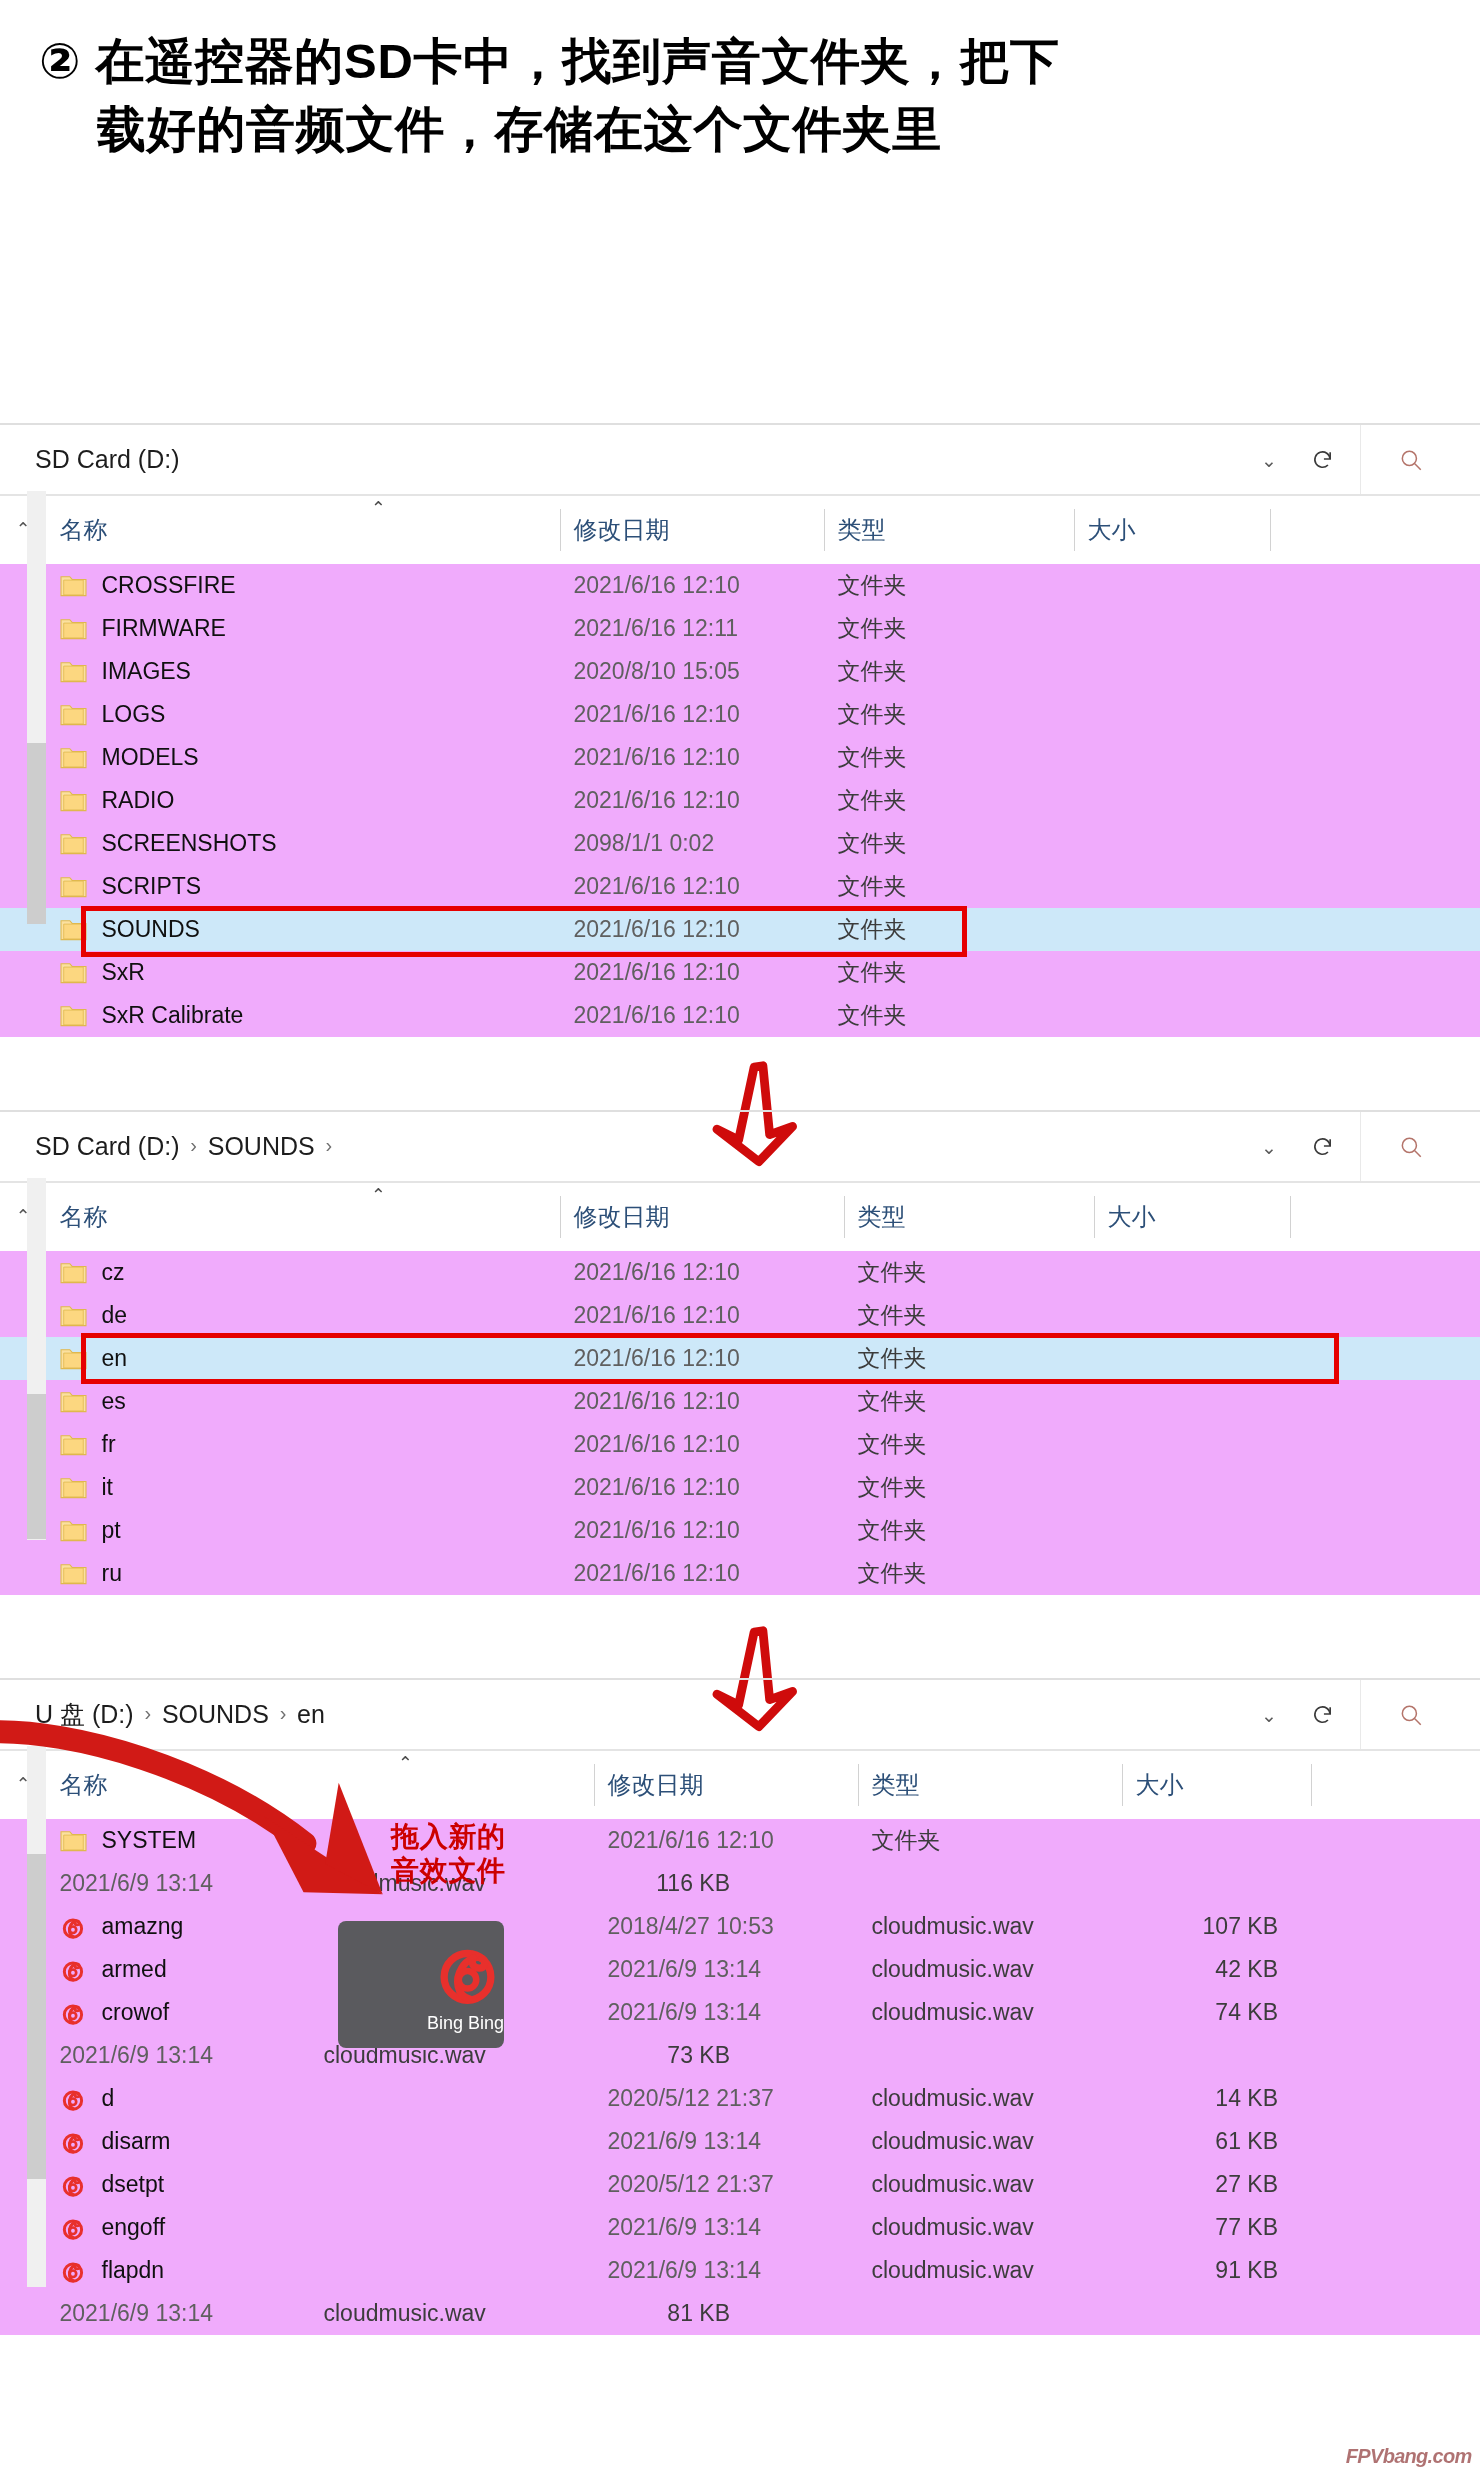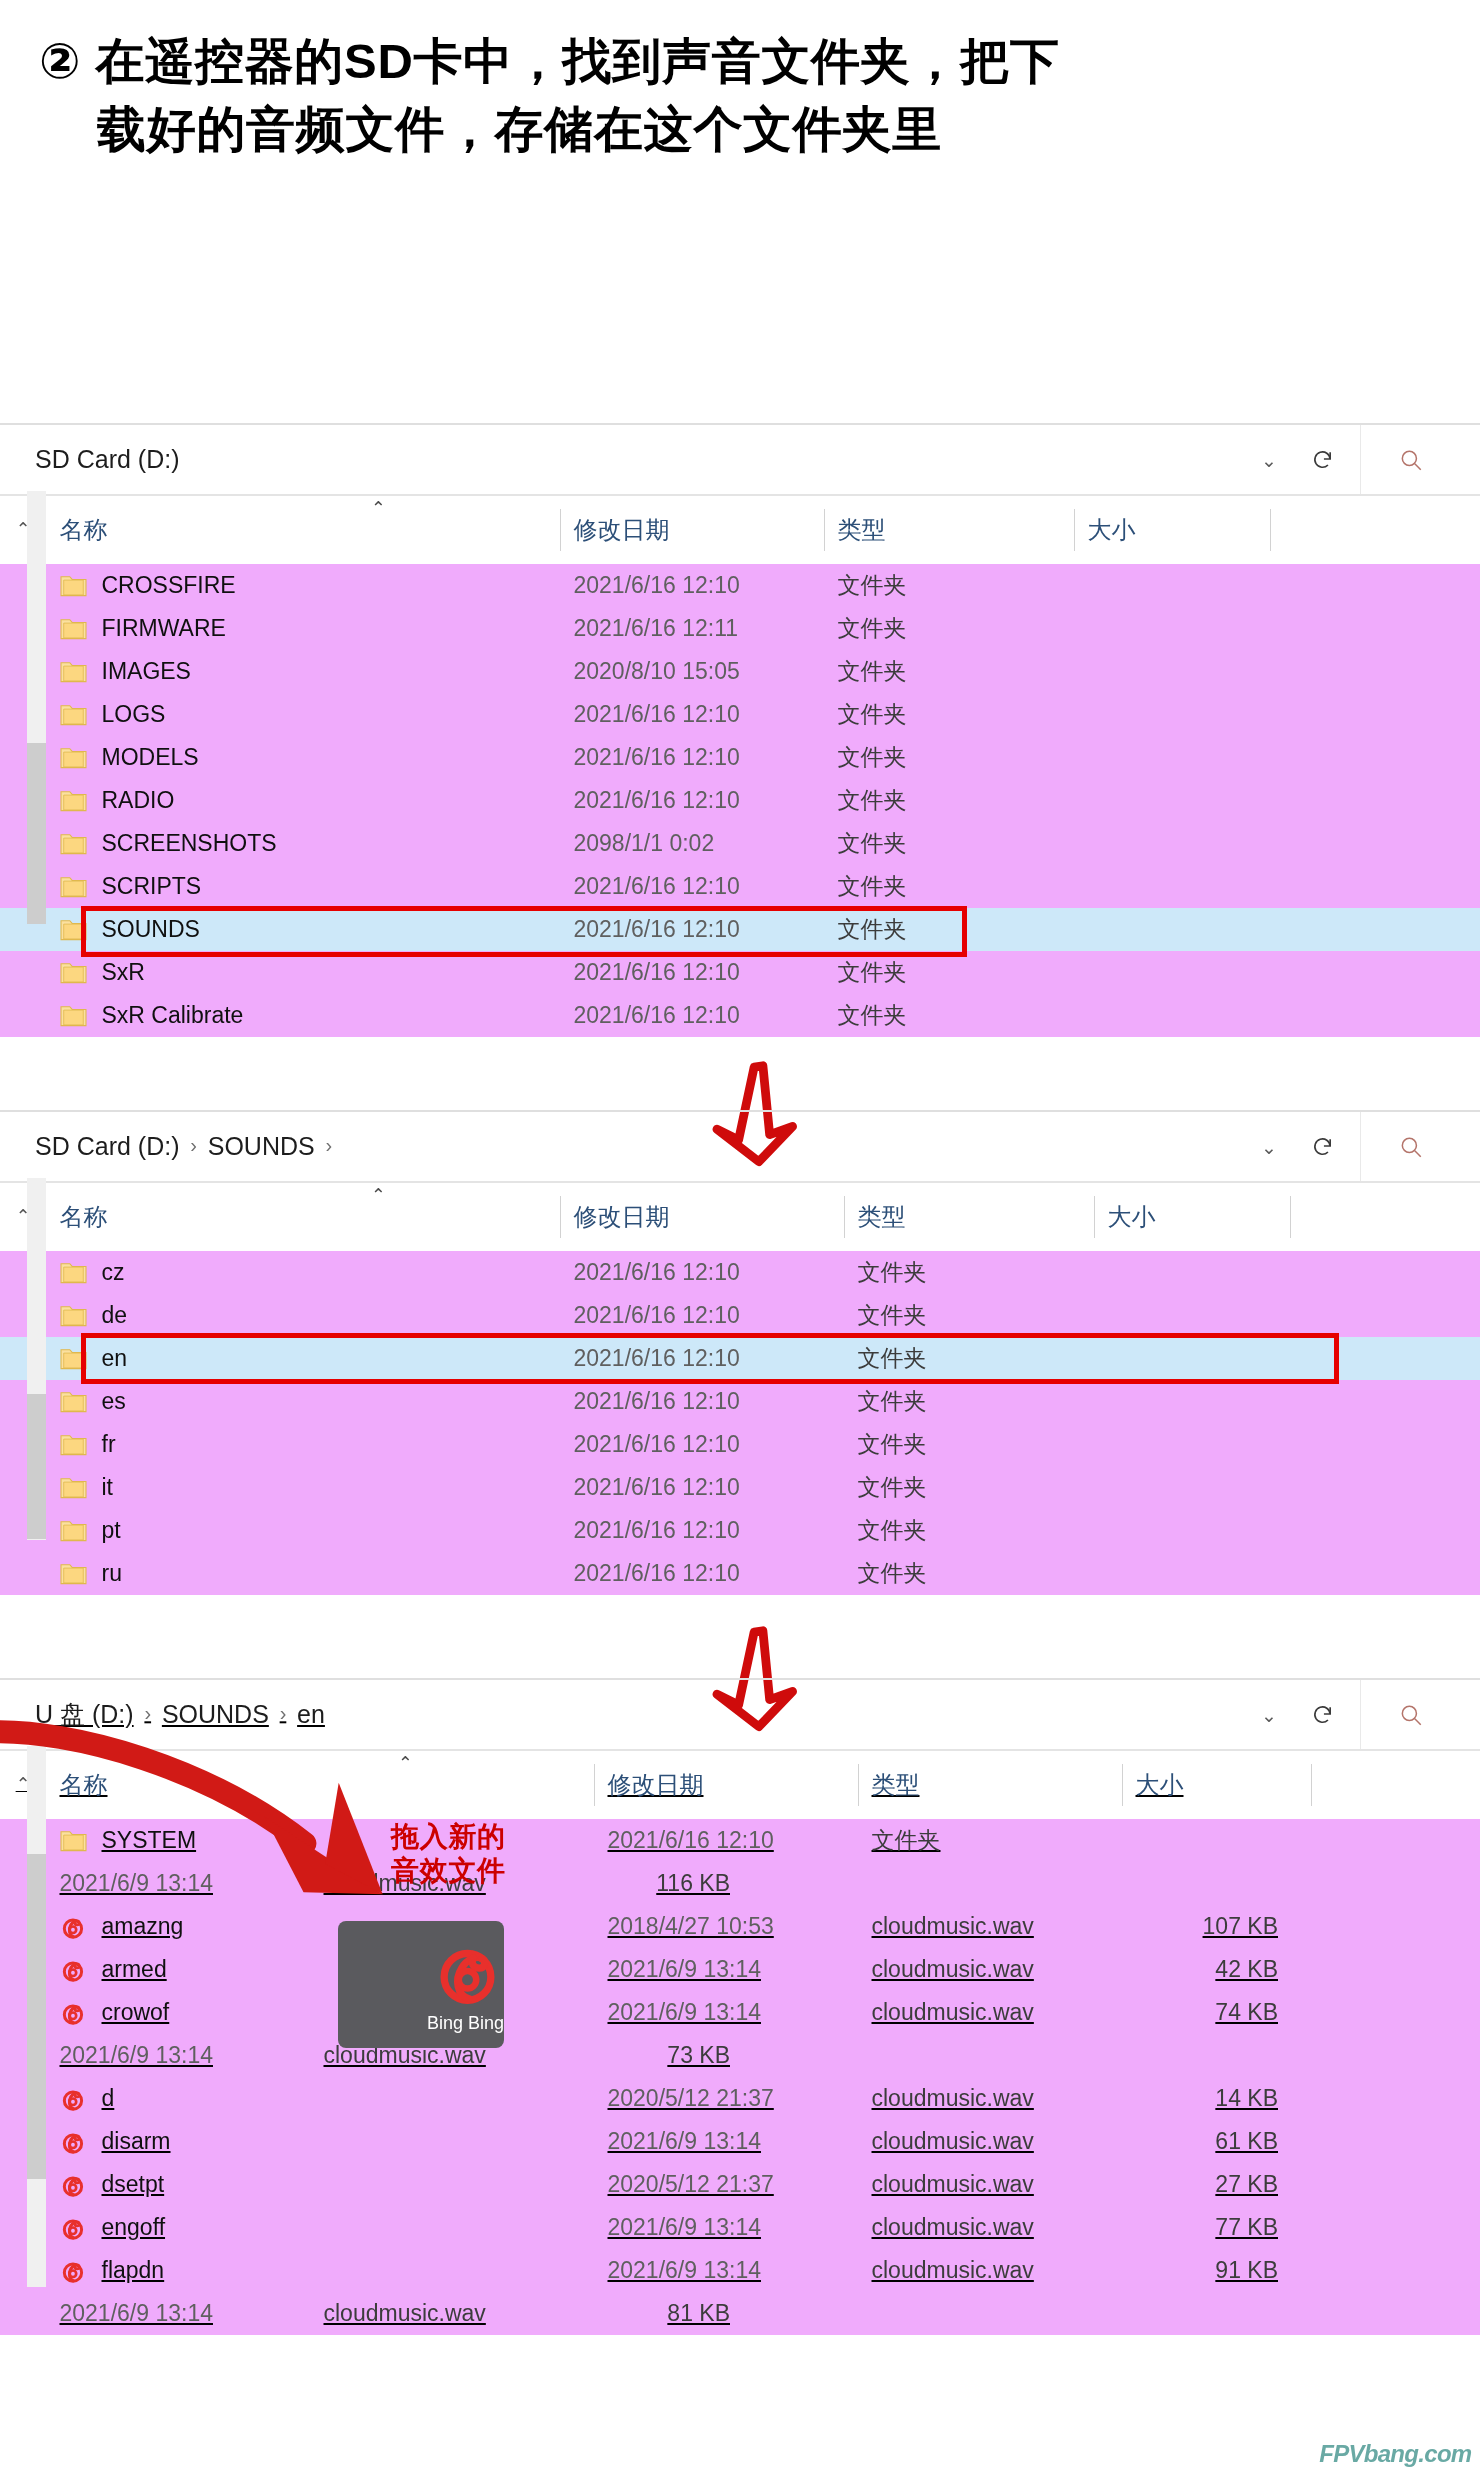--- a/index.html
+++ b/index.html
@@ -154,21 +154,21 @@
     color: #cc0000; font-size: 28px; font-weight: bold;
     line-height: 1.22; letter-spacing: 0.7px;
   }
 
   .watermark {
     position: absolute;
     right: 9.5px; bottom: 6.8px;
     opacity: .62;
   }
   .watermark .wm-text {
-    font-size: 24px; font-weight: bold; color: #0f766e;
+    font-size: 20px; font-weight: bold; color: #7f1d1d;
     font-style: italic; letter-spacing: -0.7px;
   }
 </style>
 </head>
 <body>
 
 <div class="page">
 
   <div class="heading">
     <span>②</span>
@@ -520,21 +520,21 @@
       <div class="thumb" style="top:216px; height:145px;"></div>
     </div>
 
     <div class="redbox" id="redbox2" style="left: 81px; top: 223px; width: 1258px; height: 51px;"></div>
   </div>
 
   <svg class="arrow-svg" style="left:690px; top:1624px;" width="135" height="108" viewBox="0 0 200 160">
     <path d="M95 12 L72 120 L40 104 L102 152 L152 100 L118 112 L108 10 Z" fill="#ffffff" stroke="#cf0b0b" stroke-width="13" stroke-linejoin="round"></path>
   </svg>
 
-  <div class="explorer" id="exp3" style="top:1678px; width:1481px;text-decoration:underline;">
+  <div class="explorer" id="exp3" style="top:1678px; width:1481px;">
 
     <div class="addr-row">
       <div class="addr-box">
         <div class="addr-text">
           <span class="crumb">U 盘 (D:)</span>
           <span class="crumb-sep">›</span>
           <span class="crumb">SOUNDS</span>
           <span class="crumb-sep">›</span>
           <span class="crumb">en</span>
         </div>

